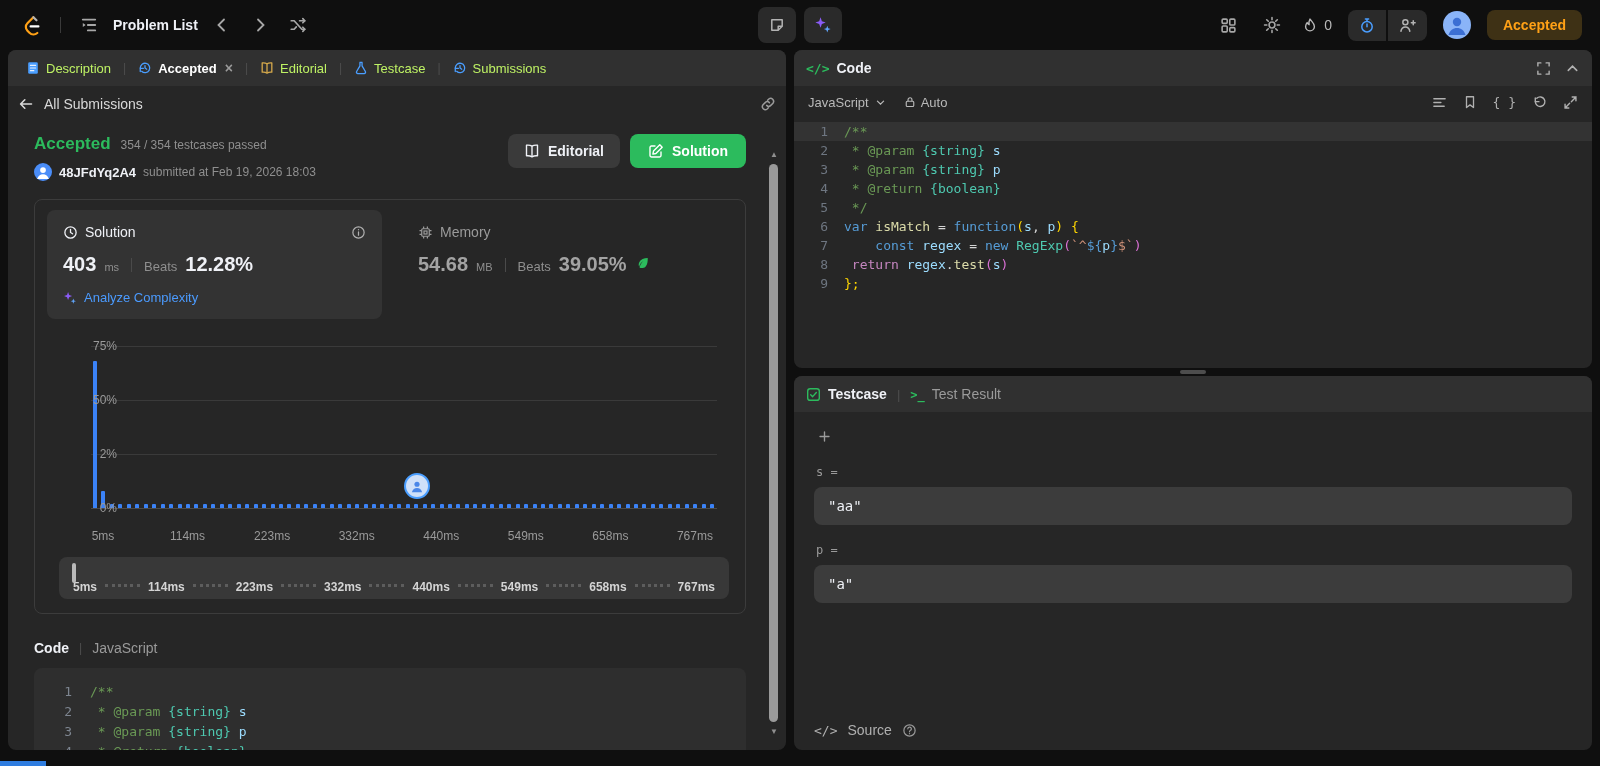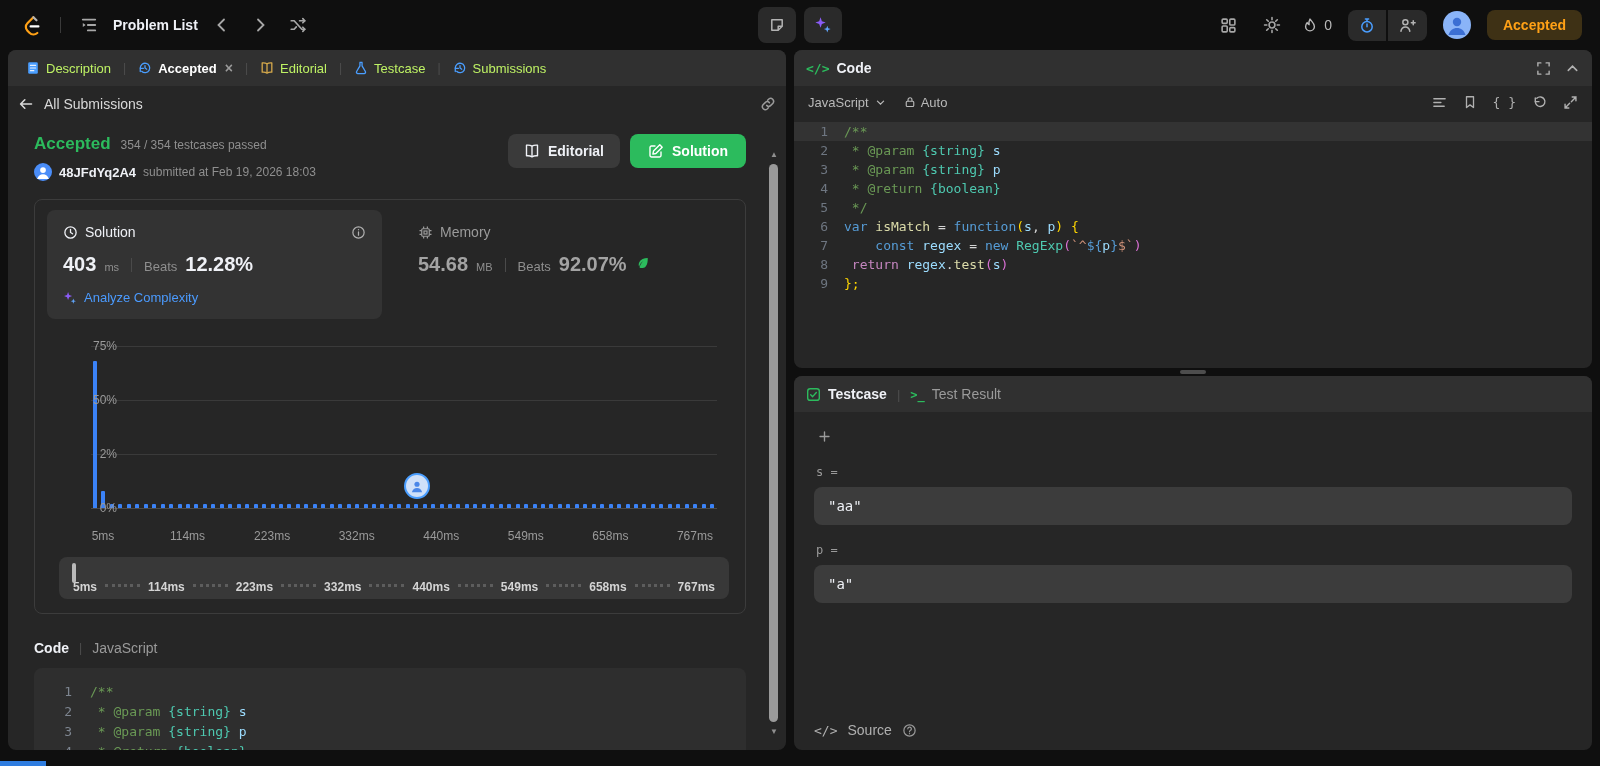--- a/index.html
+++ b/index.html
@@ -376,21 +376,21 @@
                   <path d="M6 1.6v2.4M10 1.6v2.4M6 12v2.4M10 12v2.4M1.6 6h2.4M1.6 10h2.4M12 6h2.4M12 10h2.4"></path>
                 </svg>
                 <span>Memory</span>
               </span>
             </div>
             <div class="stat-values">
               <span class="stat-big dim-val">54.68</span>
               <span class="stat-unit">MB</span>
               <span class="vdiv"></span>
               <span class="beats-word">Beats</span>
-              <span class="stat-big dim-val">92.07%</span>
+              <span class="stat-big dim-val">39.05%</span>
               <svg width="15" height="15" viewBox="0 0 16 16">
                 <path d="M13.6 2.2c-4.2 0-7.4 1.5-8.9 4.1-1 1.8-.9 3.9-.2 5.2.4-2.2 1.7-4.7 4.4-6.3-2.2 2-3.7 4.6-4 7.2 1.8.9 4.6.7 6.3-1 2.4-2.3 2.4-6.1 2.4-9.2z" fill="#2cbb5d"></path>
               </svg>
             </div>
           </div>
         </div>
 
         <div class="chart-wrap">
 
           <div class="plot" id="chart-plot">

